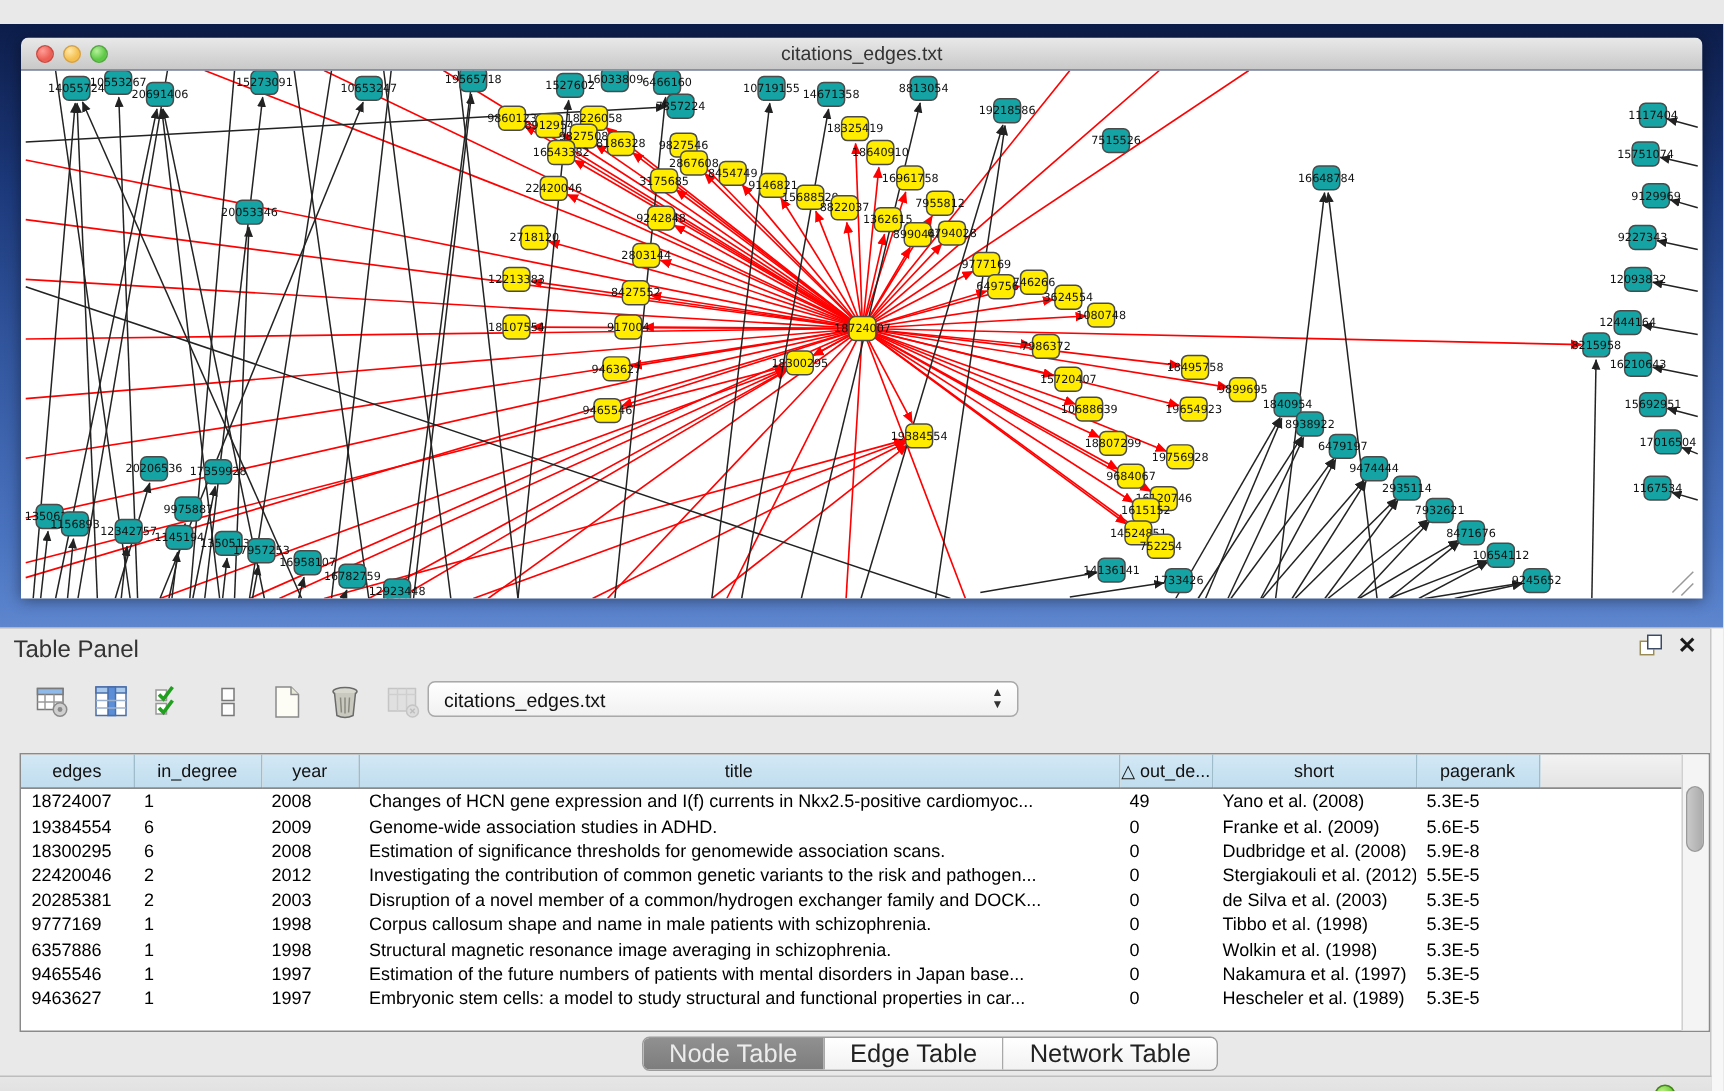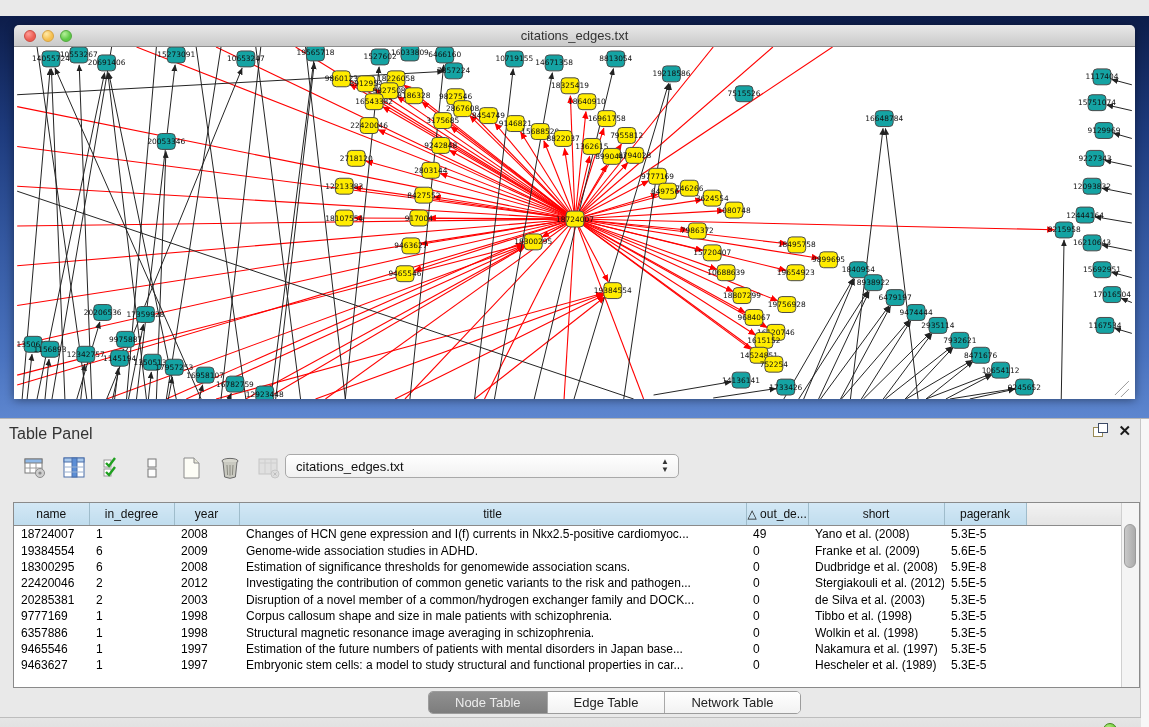--- a/index.html
+++ b/index.html
@@ -53,21 +53,21 @@
     border-right:1px solid #9fbccb;border-bottom:1px solid #8a8a8a;
     font-weight:normal;color:#111;text-align:center;overflow:hidden;white-space:nowrap;}
   table.grid th.filler{background:linear-gradient(180deg,#f2f2f2,#e4e4e4);border-right:none;}
   table.grid td{height:16.4px;padding:0 0 0 7px;color:#000;white-space:nowrap;overflow:hidden;border:none;}
   .scrollbar{position:absolute;right:0;top:0;width:17px;height:184px;background:#f4f4f4;border-left:1px solid #d0d0d0;}
   .scroll-thumb{position:absolute;left:2px;top:21px;width:12px;height:44px;border-radius:6px;
     background:linear-gradient(90deg,#c9c9c9,#ababab);border:1px solid #9a9a9a;box-sizing:border-box;}
 
   .tabs{position:absolute;left:428px;top:272px;height:21px;display:flex;
     border:1px solid #9c9c9c;border-radius:5px;overflow:hidden;background:#fbfbfb;}
-  .tab{padding:0 26px;font-size:13px;display:flex;align-items:center;color:#222;
+  .tab{padding:0 17px;font-size:17px;display:flex;align-items:center;color:#222;
     background:linear-gradient(180deg,#ffffff,#f2f2f2);border-right:1px solid #a8a8a8;}
   .tab:last-child{border-right:none;}
   .tab.selected{background:linear-gradient(180deg,#909090,#7d7d7d);color:#ececec;}
 
   .statusbar{position:absolute;left:0;top:298px;width:1141px;height:27px;
     background:linear-gradient(180deg,#e6e6e6,#dadada);border-top:1px solid #bdbdbd;}
   .memory{position:absolute;right:46px;top:7px;font-size:12px;color:#222;}
   .mem-dot{position:absolute;right:24px;top:5px;width:14px;height:14px;border-radius:50%;
     background:radial-gradient(circle at 35% 30%,#b8ef82,#66c832 65%);border:1px solid #46841f;box-sizing:border-box;}
 </style>
@@ -755,21 +755,21 @@
             <col style="width: 85px;">
             <col style="width: 65px;">
             <col style="width: 507px;">
             <col style="width: 62px;">
             <col style="width: 136px;">
             <col style="width: 82px;">
             <col style="width: 96px;">
           </colgroup>
         <thead>
             <tr id="headRow">
-              <th>name</th>
+              <th>edges</th>
               <th>in_degree</th>
               <th>year</th>
               <th>title</th>
               <th>△ out_de...</th>
               <th>short</th>
               <th>pagerank</th>
               <th class="filler"></th>
             </tr>
           </thead>
         <tbody id="bodyRows">
@@ -820,21 +820,21 @@
               <td>Disruption of a novel member of a common/hydrogen exchanger family and DOCK...</td>
               <td>0</td>
               <td>de Silva et al. (2003)</td>
               <td>5.3E-5</td>
               <td></td>
             </tr>
             <tr>
               <td>9777169</td>
               <td>1</td>
               <td>1998</td>
-              <td>Corpus callosum shape and size in male patients with schizophrenia.</td>
+              <td>Corpus callosum shape and name in male patients with schizophrenia.</td>
               <td>0</td>
               <td>Tibbo et al. (1998)</td>
               <td>5.3E-5</td>
               <td></td>
             </tr>
             <tr>
               <td>6357886</td>
               <td>1</td>
               <td>1998</td>
               <td>Structural magnetic resonance image averaging in schizophrenia.</td>

